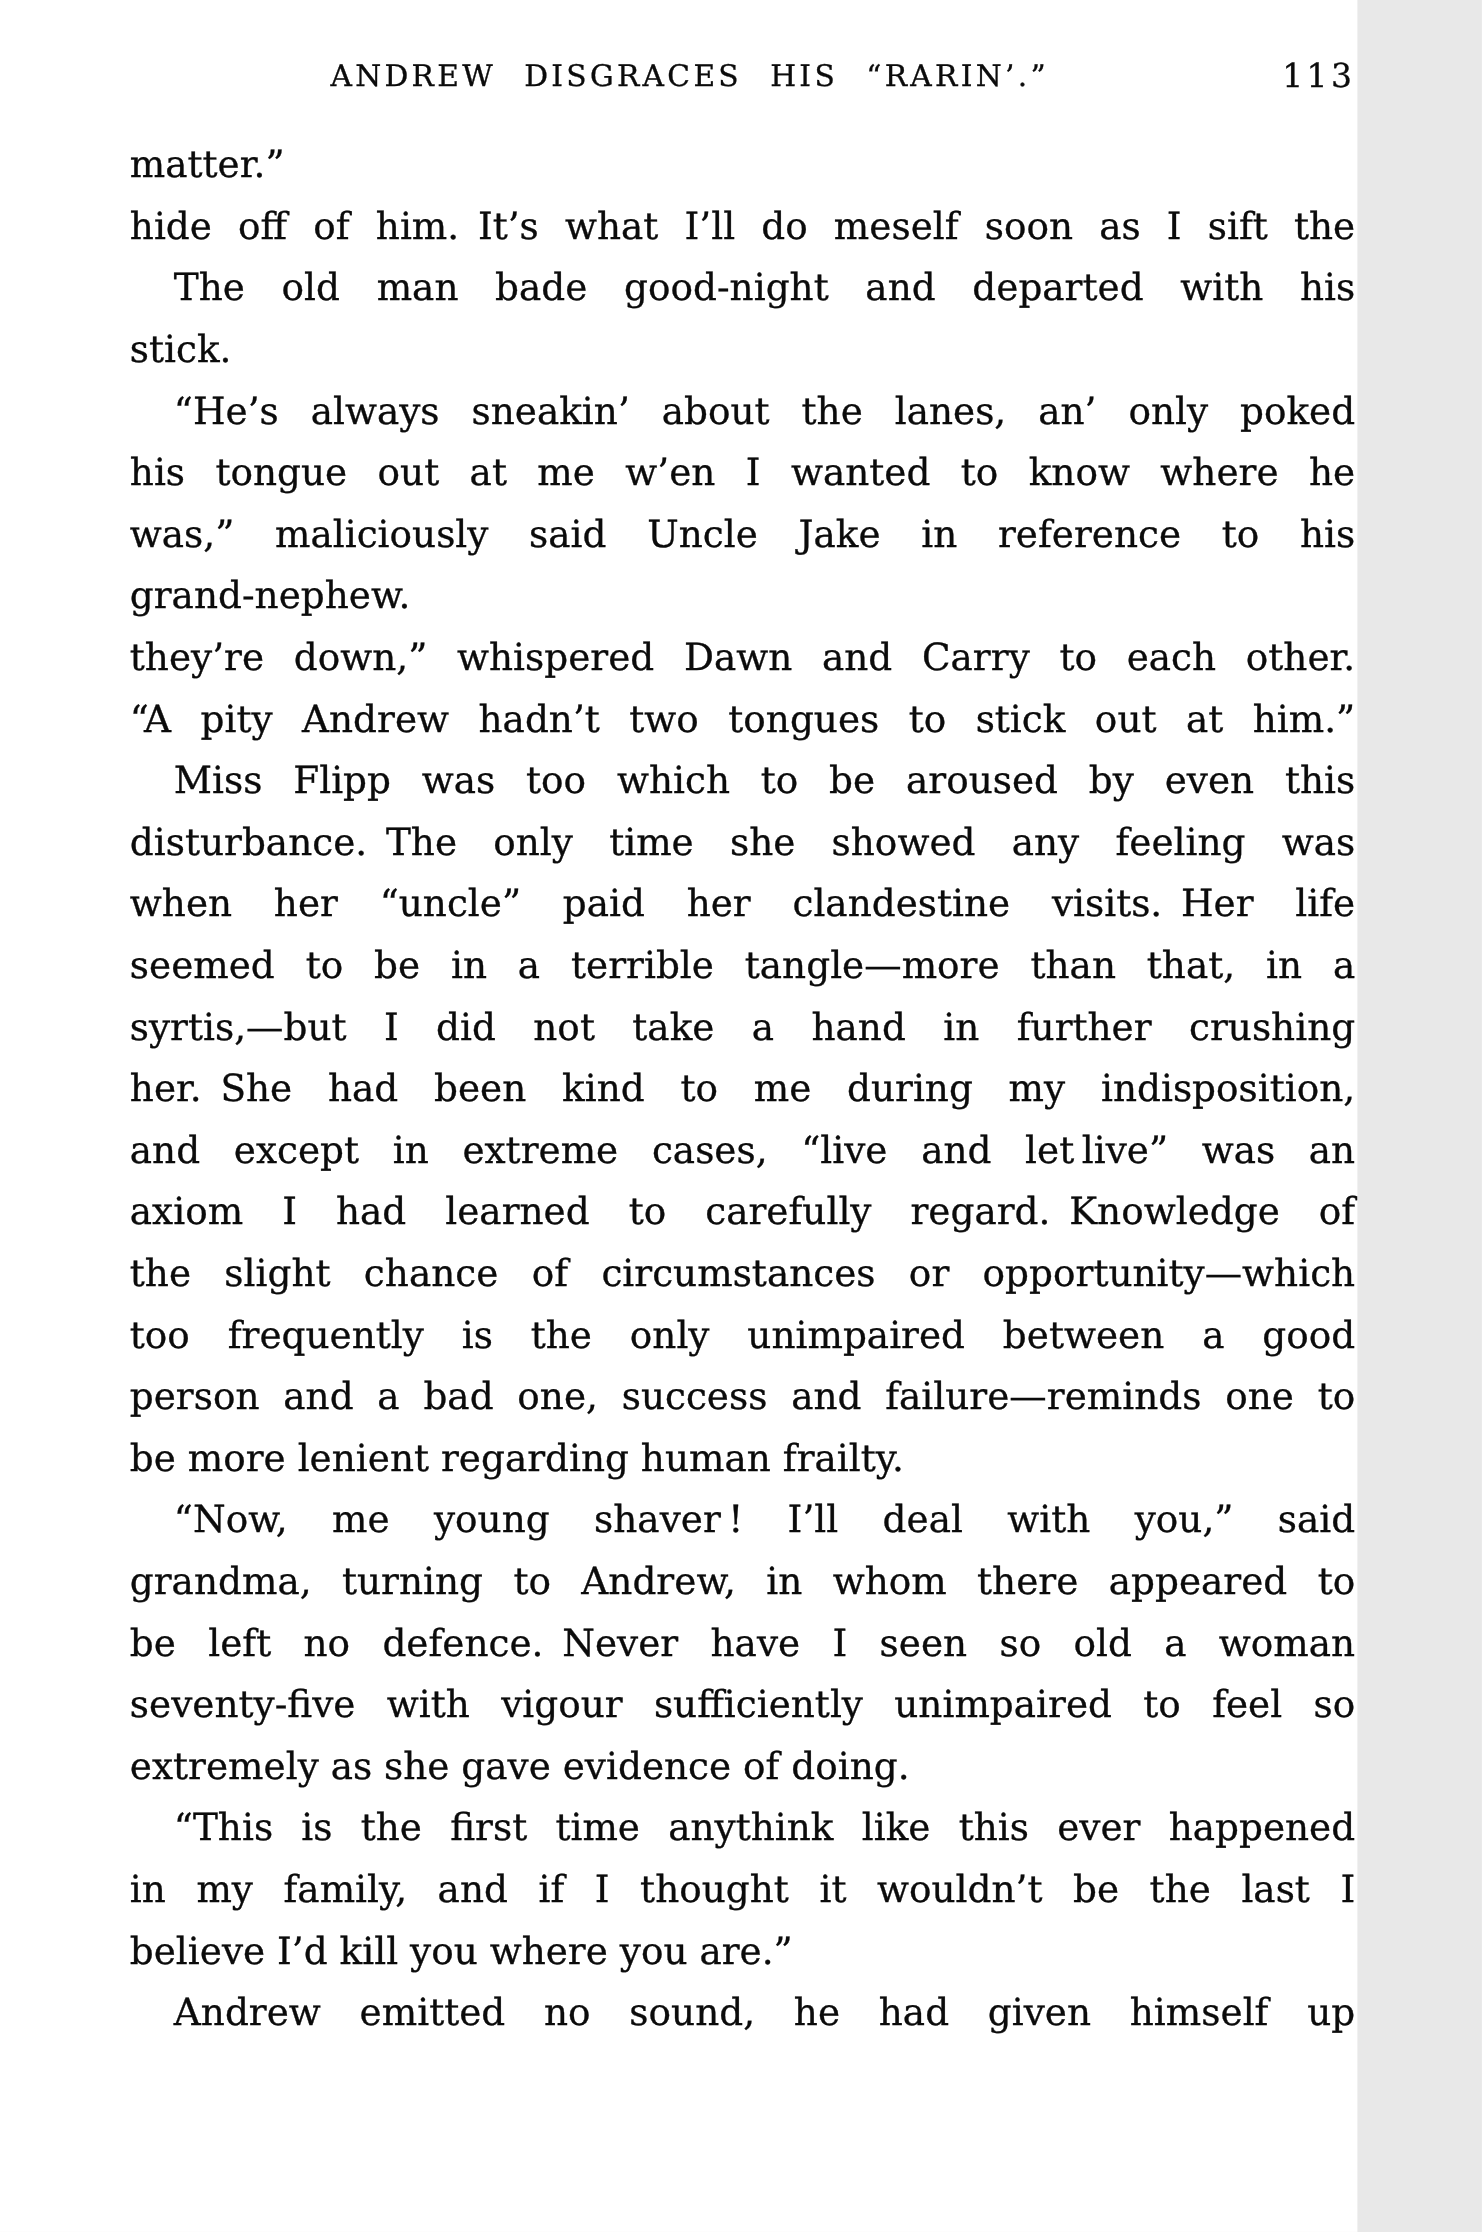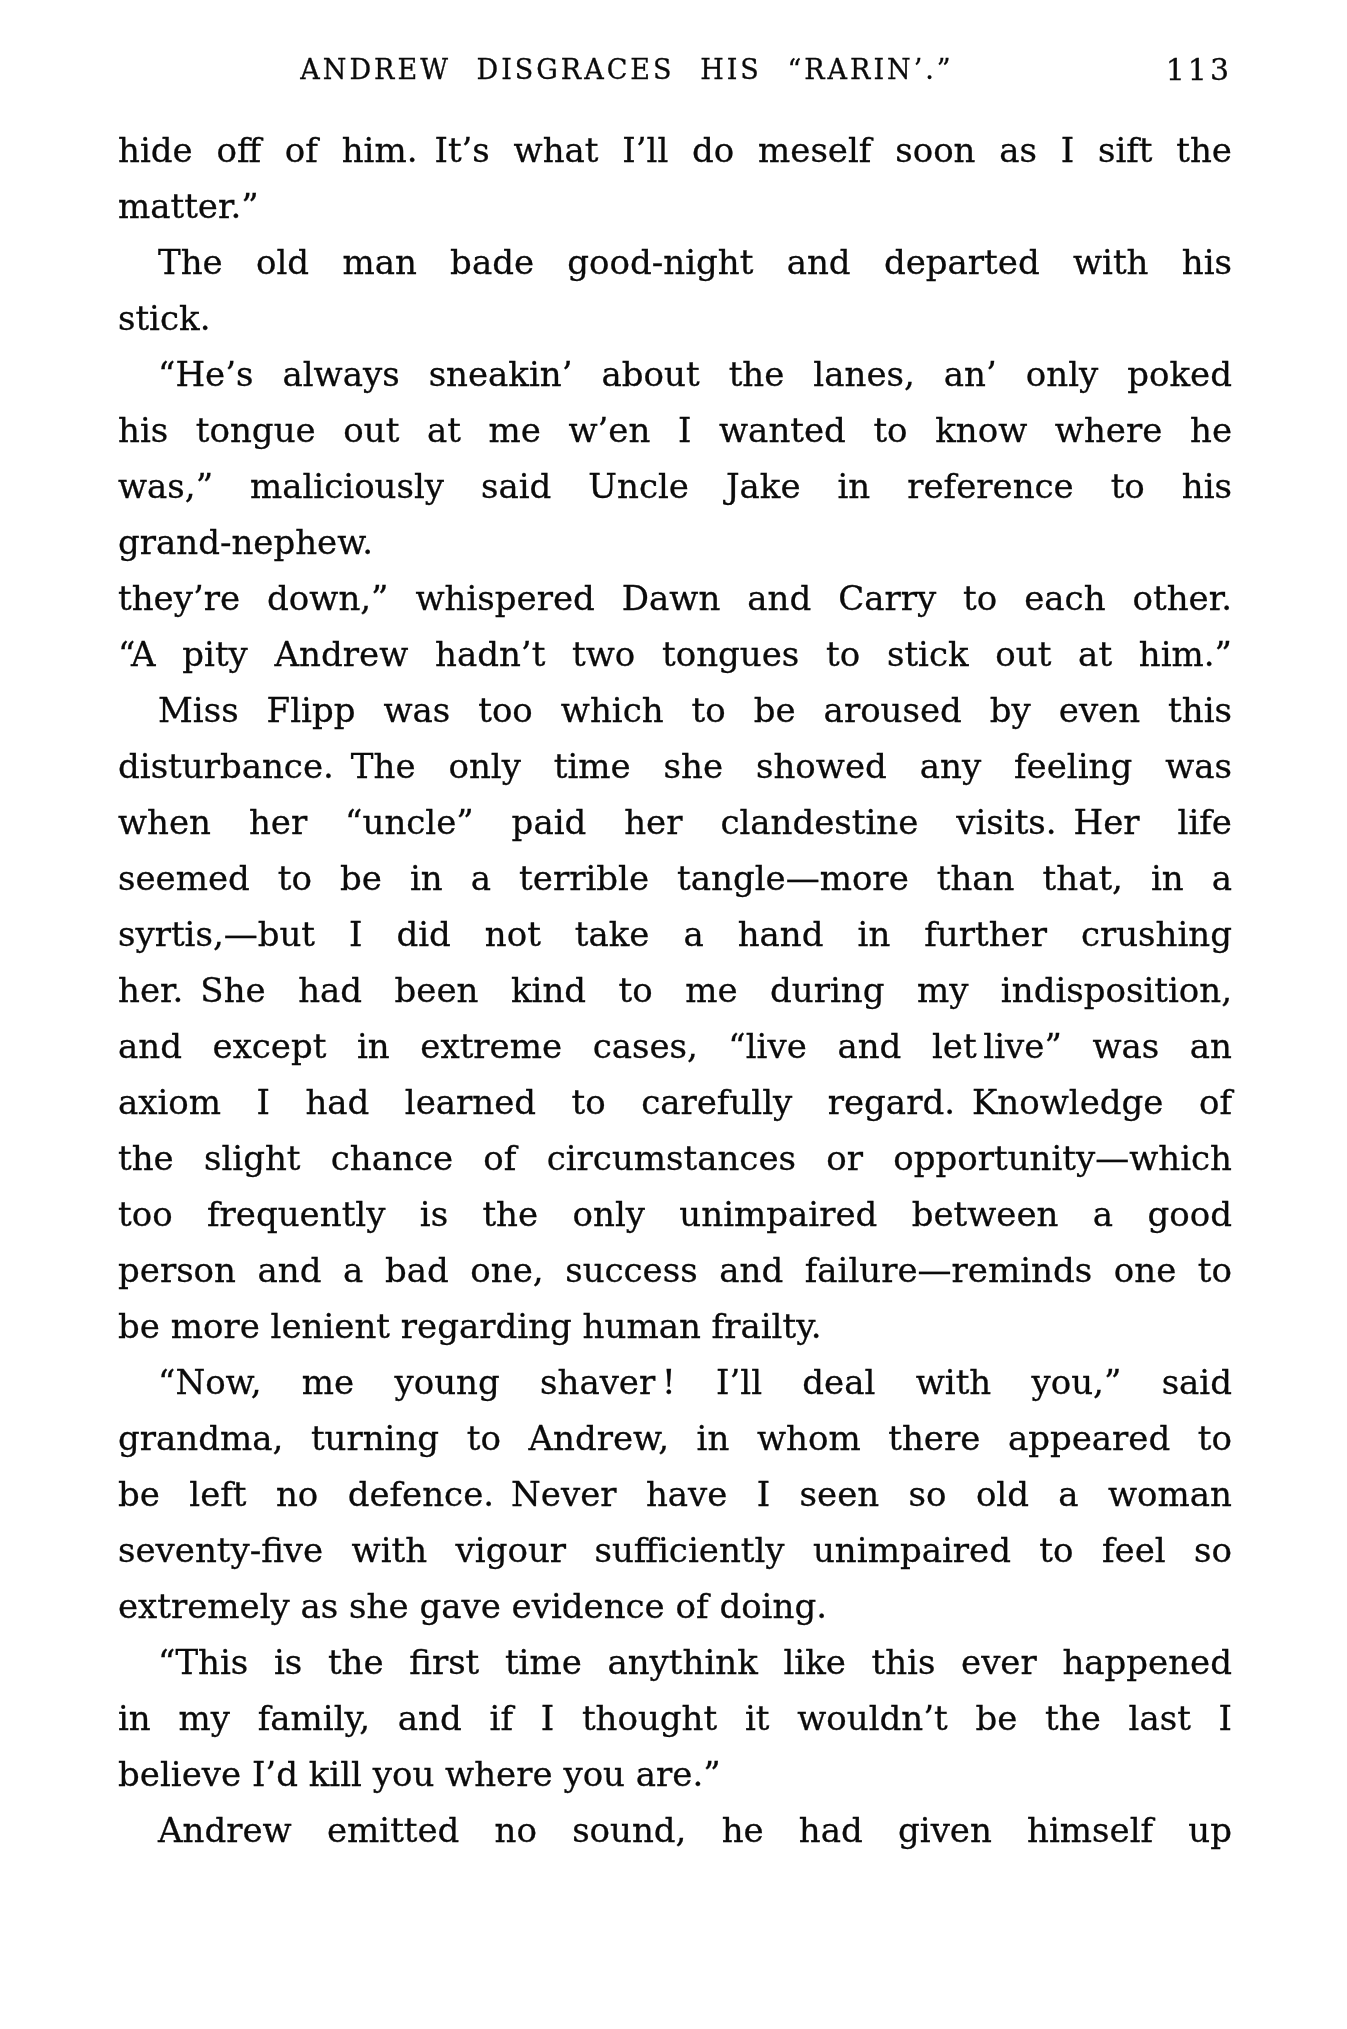--- a/index.html
+++ b/index.html
@@ -2,21 +2,21 @@
 <html><head>
 <meta charset="utf-8">
 <style>
   html, body {
     margin: 0;
     padding: 0;
     background: #e8e8e8;
   }
   .page {
     position: relative;
-    width: 1347px;
+    width: 1234px;
     height: 2029px;
     background: #ffffff;
     font-family: "DejaVu Serif", serif;
     color: #0b0b0b;
     overflow: hidden;
     -webkit-text-stroke: 0.3px #0b0b0b;
   }
   .running-head {
     position: absolute;
     top: 54px;
@@ -60,22 +60,22 @@
 </head>
 <body>
 
 <div class="page">
   <header class="running-head">
     <span class="head-title">ANDREW DISGRACES HIS “RARIN’.”</span>
     <span class="page-num">113</span>
   </header>
   <main class="text-block">
       <p class="para">
+        <span class="line">matter.”</span>
         <span class="line j">hide off of him. It’s what I’ll do meself soon as I sift the</span>
-        <span class="line">matter.”</span>
       </p>
       <p class="para">
         <span class="line j first">The old man bade good-night and departed with his</span>
         <span class="line">stick.</span>
       </p>
       <p class="para">
         <span class="line j first">“He’s always sneakin’ about the lanes, an’ only poked</span>
         <span class="line j">his tongue out at me w’en I wanted to know where he</span>
         <span class="line j">was,” maliciously said Uncle Jake in reference to his</span>
         <span class="line">grand-nephew.</span>

